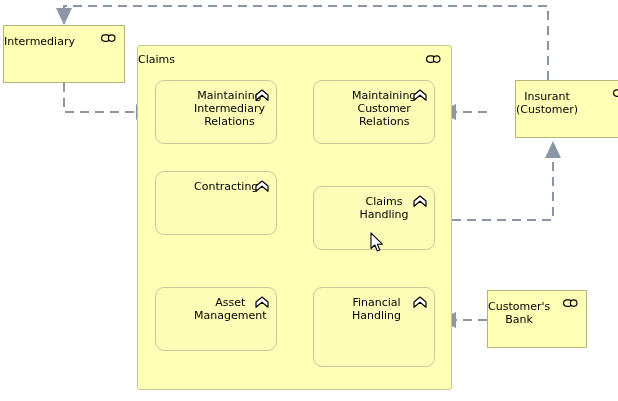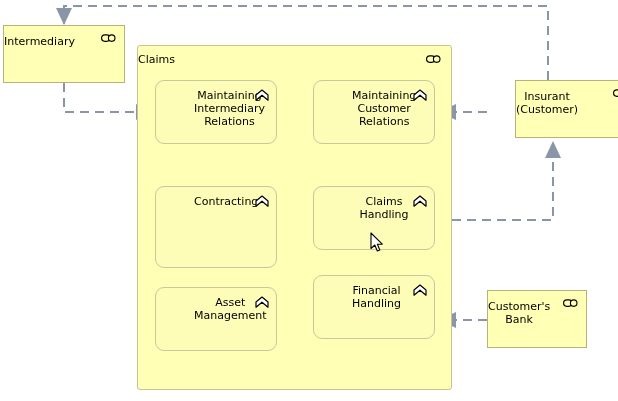--- a/index.html
+++ b/index.html
@@ -189,21 +189,21 @@
 
   <div class="node func" style="left:313px; top:80px; width:122px; height:64px;">
     <div class="label">Maintaining
 Customer
 Relations</div>
     <svg class="icon func-icon" viewBox="0 0 14 12">
       <path d="M1,11.2 L1,6 L7,1 L13,6 L13,11.2 L7,6.2 Z" fill="#ffffff" stroke="#000" stroke-width="1.2" stroke-linejoin="round"></path>
     </svg>
   </div>
 
-  <div class="node func" style="left:155px; top:186px; width:122px; height:82px;">
+  <div class="node func" style="left:155px; top:171px; width:122px; height:64px;">
     <div class="label">Contracting</div>
     <svg class="icon func-icon" viewBox="0 0 14 12">
       <path d="M1,11.2 L1,6 L7,1 L13,6 L13,11.2 L7,6.2 Z" fill="#ffffff" stroke="#000" stroke-width="1.2" stroke-linejoin="round"></path>
     </svg>
   </div>
 
   <div class="node func" style="left:313px; top:186px; width:122px; height:64px;">
     <div class="label" style="padding-right:18px;">Claims Handling</div>
     <svg class="icon func-icon" viewBox="0 0 14 12">
       <path d="M1,11.2 L1,6 L7,1 L13,6 L13,11.2 L7,6.2 Z" fill="#ffffff" stroke="#000" stroke-width="1.2" stroke-linejoin="round"></path>
@@ -211,21 +211,21 @@
   </div>
 
   <div class="node func" style="left:155px; top:287px; width:122px; height:64px;">
     <div class="label">Asset
 Management</div>
     <svg class="icon func-icon" viewBox="0 0 14 12">
       <path d="M1,11.2 L1,6 L7,1 L13,6 L13,11.2 L7,6.2 Z" fill="#ffffff" stroke="#000" stroke-width="1.2" stroke-linejoin="round"></path>
     </svg>
   </div>
 
-  <div class="node func" style="left:313px; top:275px; width:122px; height:64px;">
+  <div class="node func" style="left:313px; top:287px; width:122px; height:80px;">
     <div class="label">Financial
 Handling</div>
     <svg class="icon func-icon" viewBox="0 0 14 12">
       <path d="M1,11.2 L1,6 L7,1 L13,6 L13,11.2 L7,6.2 Z" fill="#ffffff" stroke="#000" stroke-width="1.2" stroke-linejoin="round"></path>
     </svg>
   </div>
 
   <svg class="cursor" style="left:370px; top:232px;" width="16" height="22" viewBox="0 0 16 22">
     <path d="M1,1 L1,16.5 L4.8,13 L7.3,19 L9.8,18 L7.4,12.3 L12.3,12.1 Z" fill="#ffffff" stroke="#000000" stroke-width="1.1" stroke-linejoin="round"></path>
   </svg>

